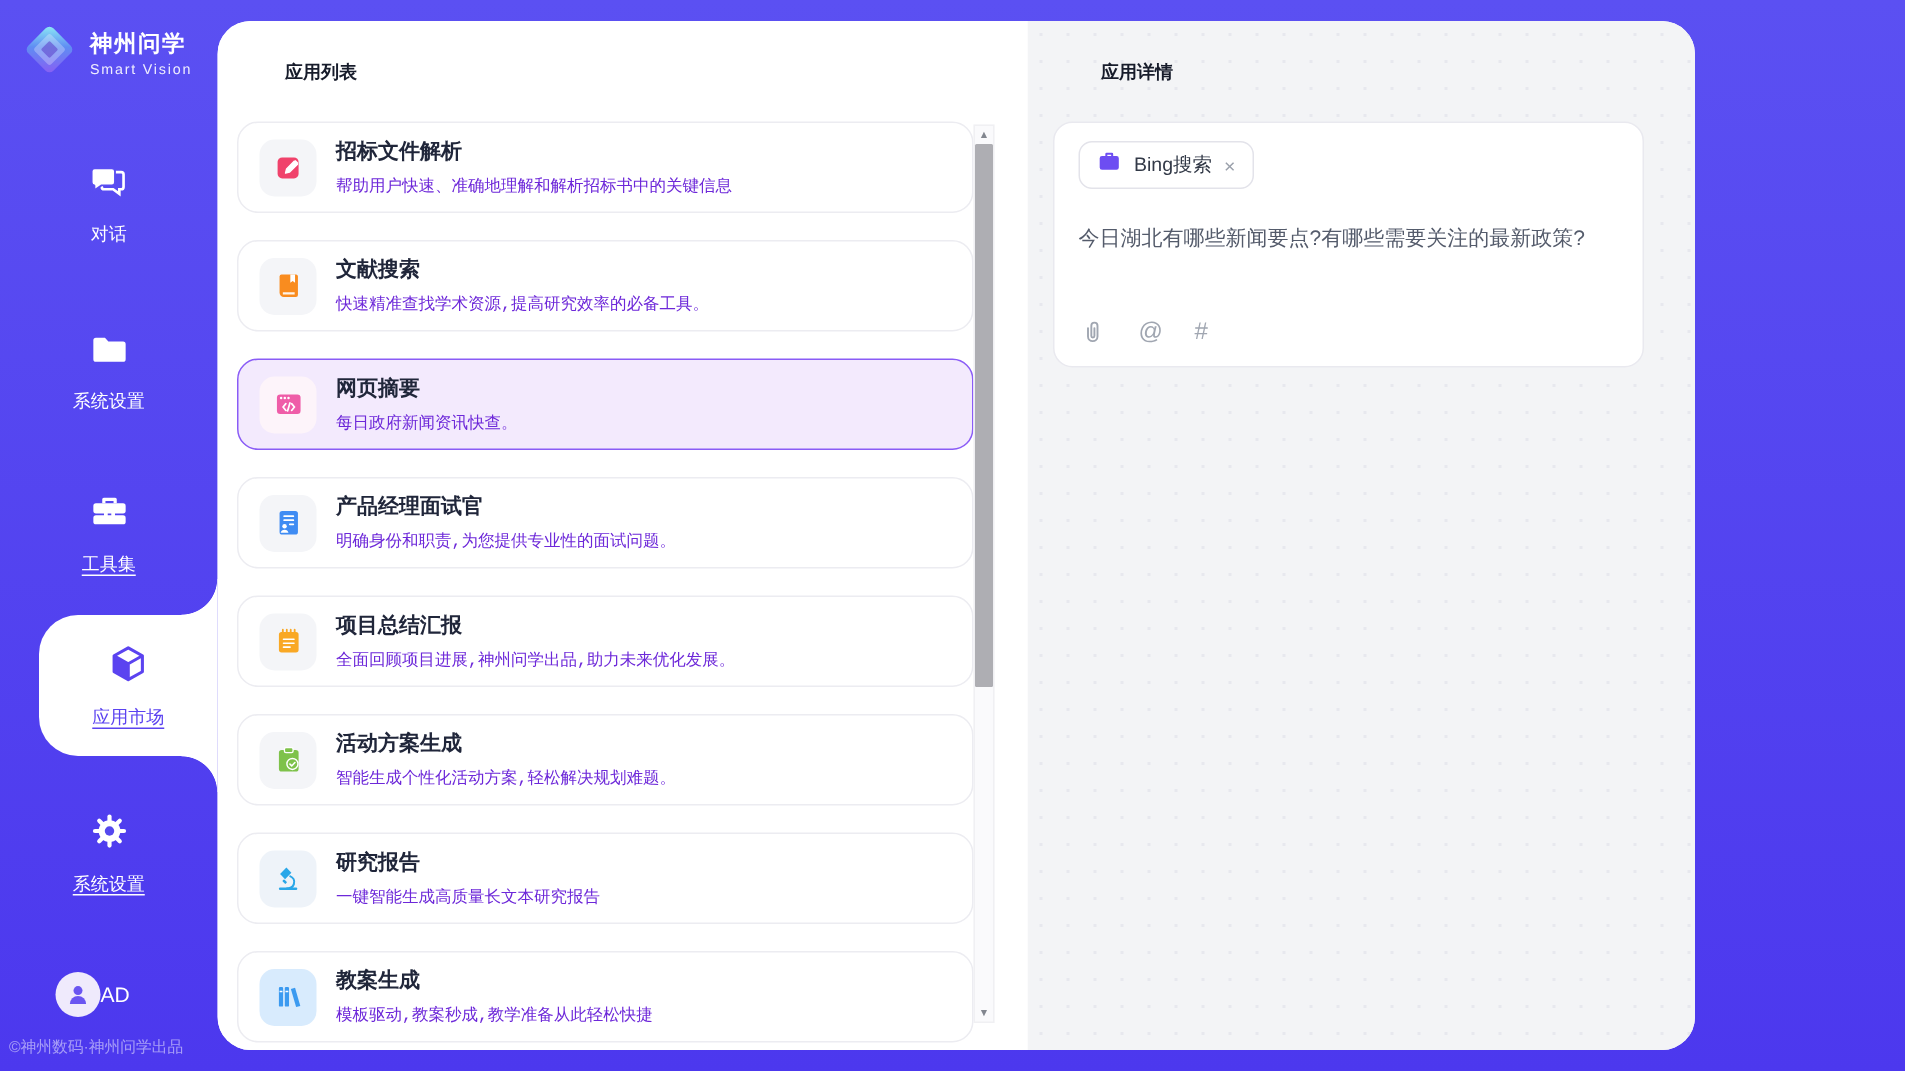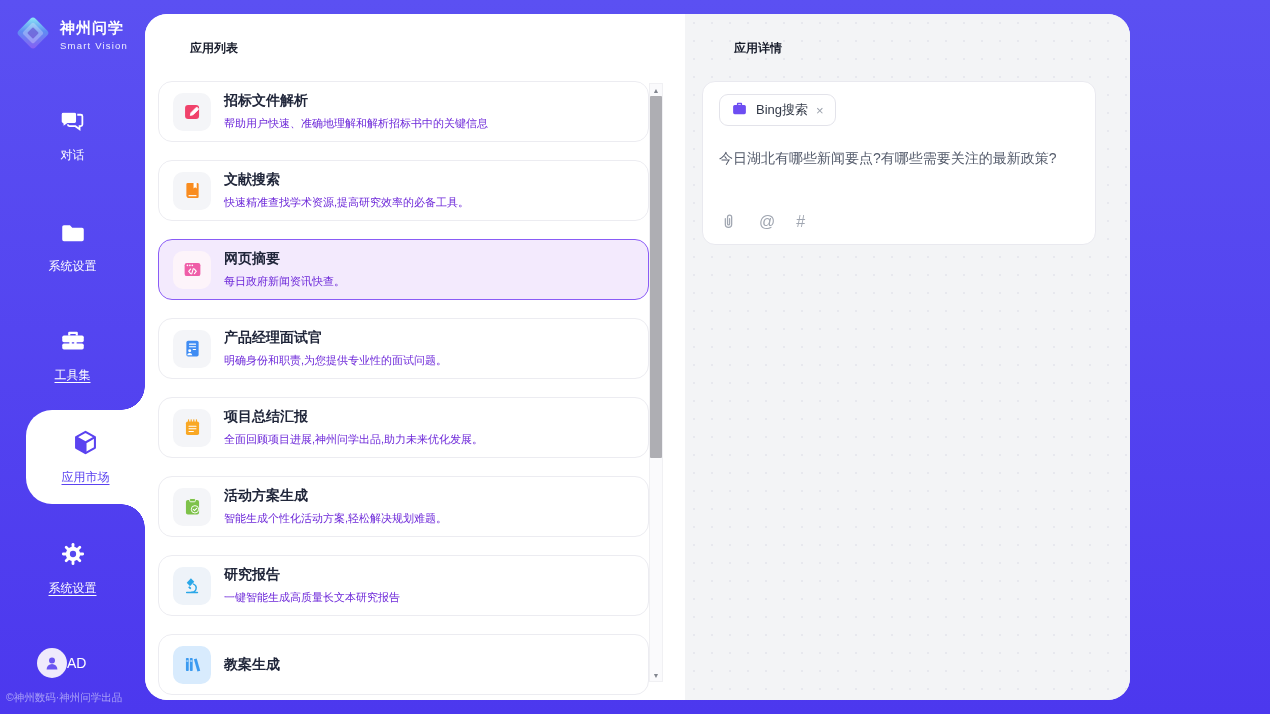--- a/index.html
+++ b/index.html
@@ -36,21 +36,21 @@
   .avatar { width:30px; height:30px; border-radius:50%; background:#efeafc; display:flex; align-items:center; justify-content:center; }
   .user-initials { font-size:14px; color:#fff; }
   .copyright { position:absolute; left:6px; bottom:9px; font-size:10.5px; color:rgba(255,255,255,.5); white-space:nowrap; }
 
   
   .content { flex:1; margin:14px 14px 14px 0; border-radius:22px; overflow:hidden; display:flex; background:#fff; }
 
   
   .list-panel { position:relative; width:540px; flex:0 0 540px; background:#fff; padding:26px 36px 0 13px; }
   .panel-title { font-size:12px; font-weight:700; color:#171c2b;margin-left:32px; }
-  .cards { margin-top:24px; display:flex; flex-direction:column; gap:18px; }
+  .cards { margin-top:24px; display:flex; flex-direction:column; gap:18px;font-family:Liberation Mono, monospace; }
   .card {
     display:flex; align-items:center; gap:13px; height:61px; padding:0 14px;
     background:#fff; border:1px solid #ececf1; border-radius:14px; cursor:pointer;
   }
   .card.selected { background:#f3eafd; border:1px solid #8a5cf6; }
   .tile { width:38px; height:38px; border-radius:10px; background:#f4f5f8; display:flex; align-items:center; justify-content:center; flex:0 0 38px; }
   .app-name { font-size:14px; font-weight:700; color:#20263a; }
   .app-desc { font-size:11px; color:#6d28d9; margin-top:6px; }
 
   
@@ -302,20 +302,21 @@
               <g fill="currentColor">
                 <rect x="4.5" y="4.5" width="3.2" height="15" rx=".9"></rect>
                 <rect x="9" y="4.5" width="3.2" height="15" rx=".9"></rect>
                 <path d="m13.6 6 3.2-.9 4 13.9-3.2.9z"></path>
               </g>
               <path d="M5 8h2.2M9.5 8h2.2" stroke="#fff" stroke-width="1.1"></path>
             </svg>
           </span>
           <div class="meta">
             <div class="app-name">教案生成</div>
+            <div class="app-desc">模板驱动,教案秒成,教学准备从此轻松快捷</div>
           </div>
         </div>
 
       </div>
 
       <div class="scrollbar">
         <div class="sb-arrow sb-up">▲</div>
         <div class="sb-thumb"></div>
         <div class="sb-arrow sb-down">▼</div>
       </div>

